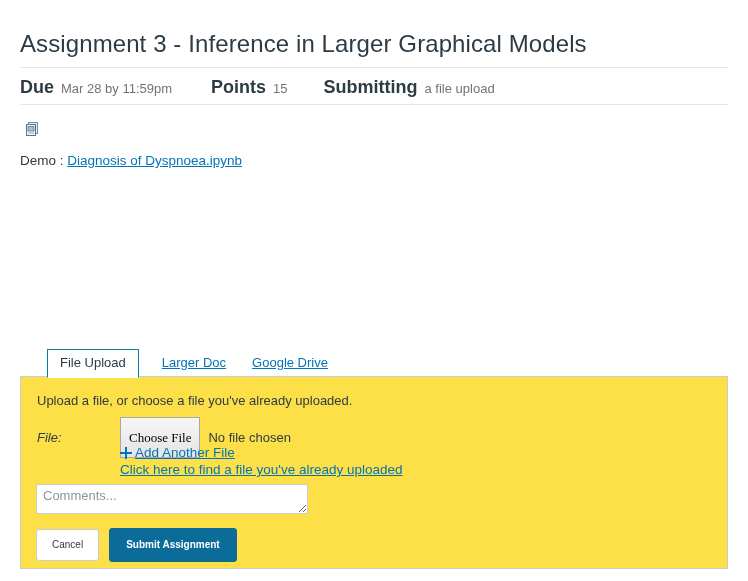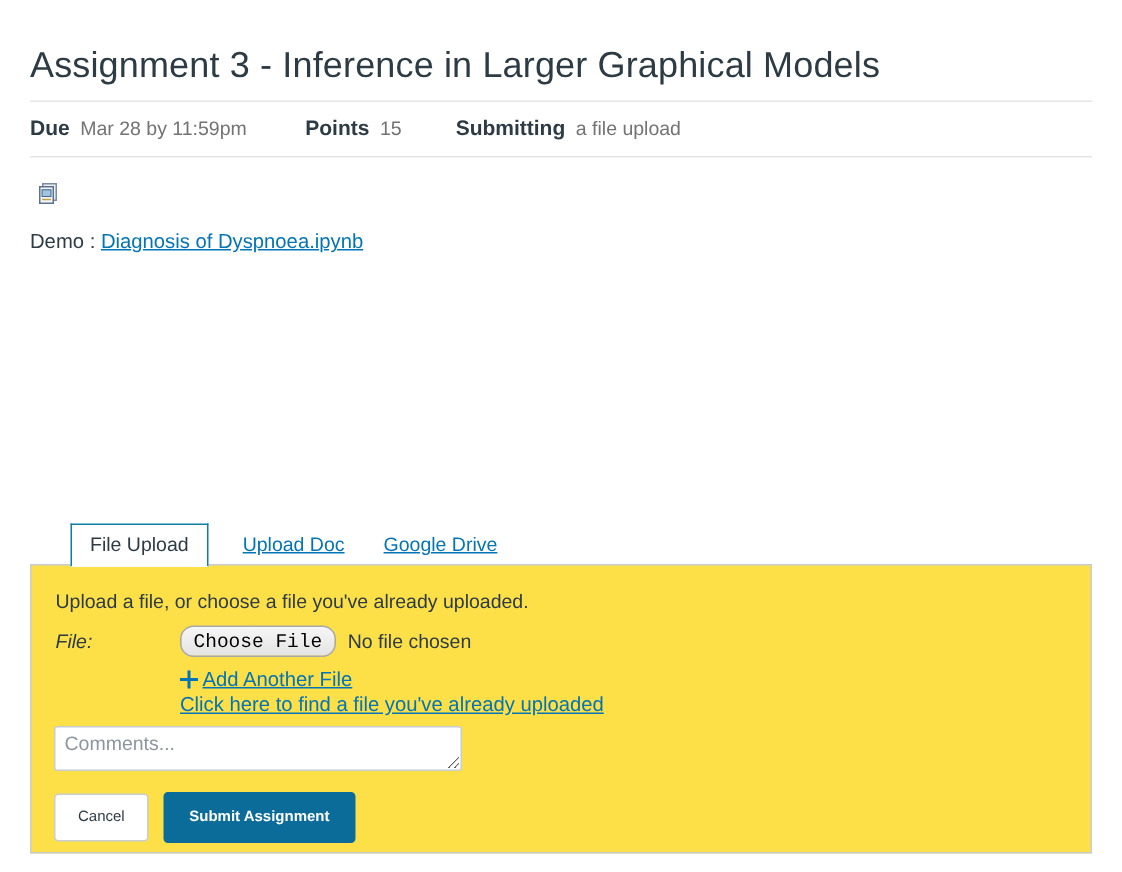--- a/index.html
+++ b/index.html
@@ -51,21 +51,21 @@
     top: 77px;
     height: 18px;
     display: flex;
     align-items: baseline;
     font-size: 13px;
     white-space: nowrap;
   }
   .meta-label {
     font-weight: bold;
     color: #2D3B45;
-    font-size: 14px;
+    font-size: 18px;
   }
   .meta-value {
     color: #737373;
     font-size: 13px;
     margin-left: 7px;
   }
   .meta-group { display: flex; align-items: baseline; }
   .meta-gap-1 { margin-left: 39px; }
   .meta-gap-2 { margin-left: 36px; }
 
@@ -161,27 +161,27 @@
     font-size: 13px;
     color: #2D3B45;
     width: 83px;
     font-style: italic;
   }
   .file-input-fake {
     display: flex;
     align-items: center;
   }
   .choose-btn {
-    font-family: Liberation Mono, monospace;
+    font-family: Liberation Serif, serif;
     font-size: 13px;
     color: #000000;
     background: linear-gradient(#f6f6f6, #e4e4e4);
     border: 1px solid #a9a9a9;
-    border-radius: 9px;
-    padding: 2px 8px;
+    border-radius: 0;
+    padding: 12px 8px;
     line-height: 15px;
     cursor: pointer;
   }
   .no-file {
     font-size: 13px;
     color: #2D3B45;
     margin-left: 8px;
   }
 
   .add-file-block {
@@ -306,21 +306,21 @@
     <p class="desc-line">
       <span class="demo-prefix">Demo : </span><a class="link" href="#">Diagnosis of Dyspnoea.ipynb</a>
     </p>
   </div>
 
   <div class="tabs-wrap">
 
     <div class="tabs-strip">
       <div class="tab active">File Upload</div>
       <div class="tab-spacer"></div>
-      <div class="tab">Upload Doc</div>
+      <div class="tab">Larger Doc</div>
       <div class="tab">Google Drive</div>
     </div>
 
     <div class="tab-panel">
 
       <div class="upload-note">Upload a file, or choose a file you've already uploaded.</div>
 
       <div class="file-row">
         <span class="file-label">File:</span>
         <span class="file-input-fake">

